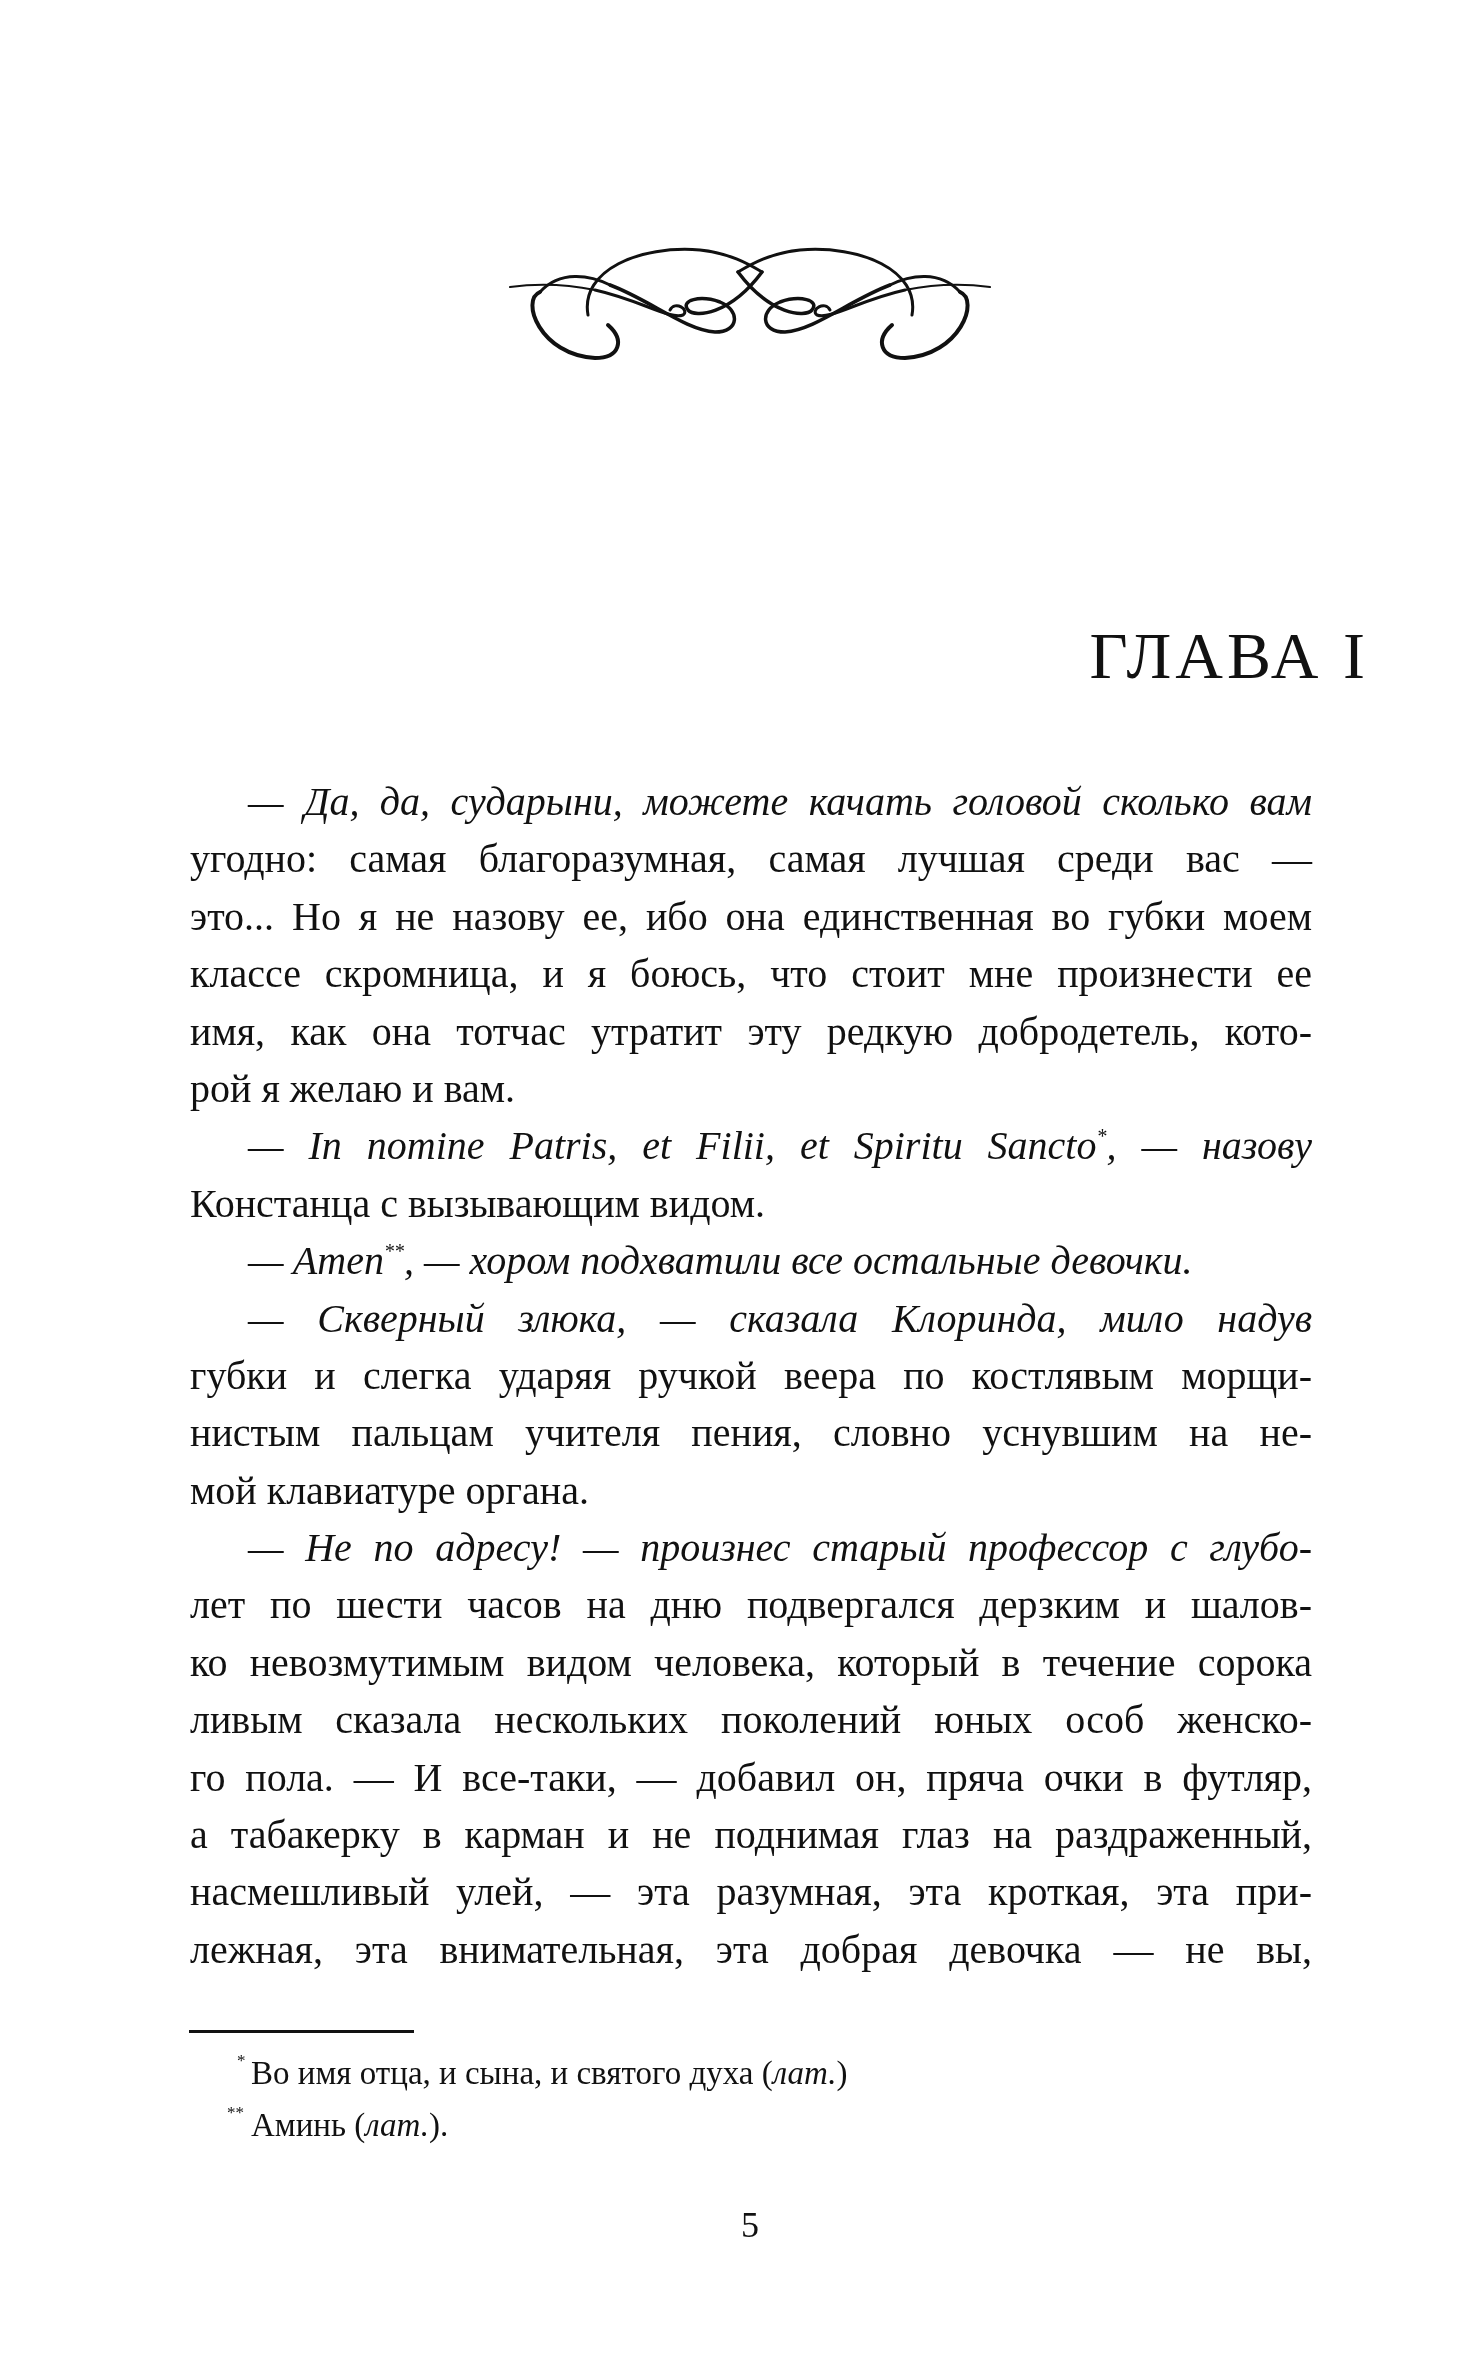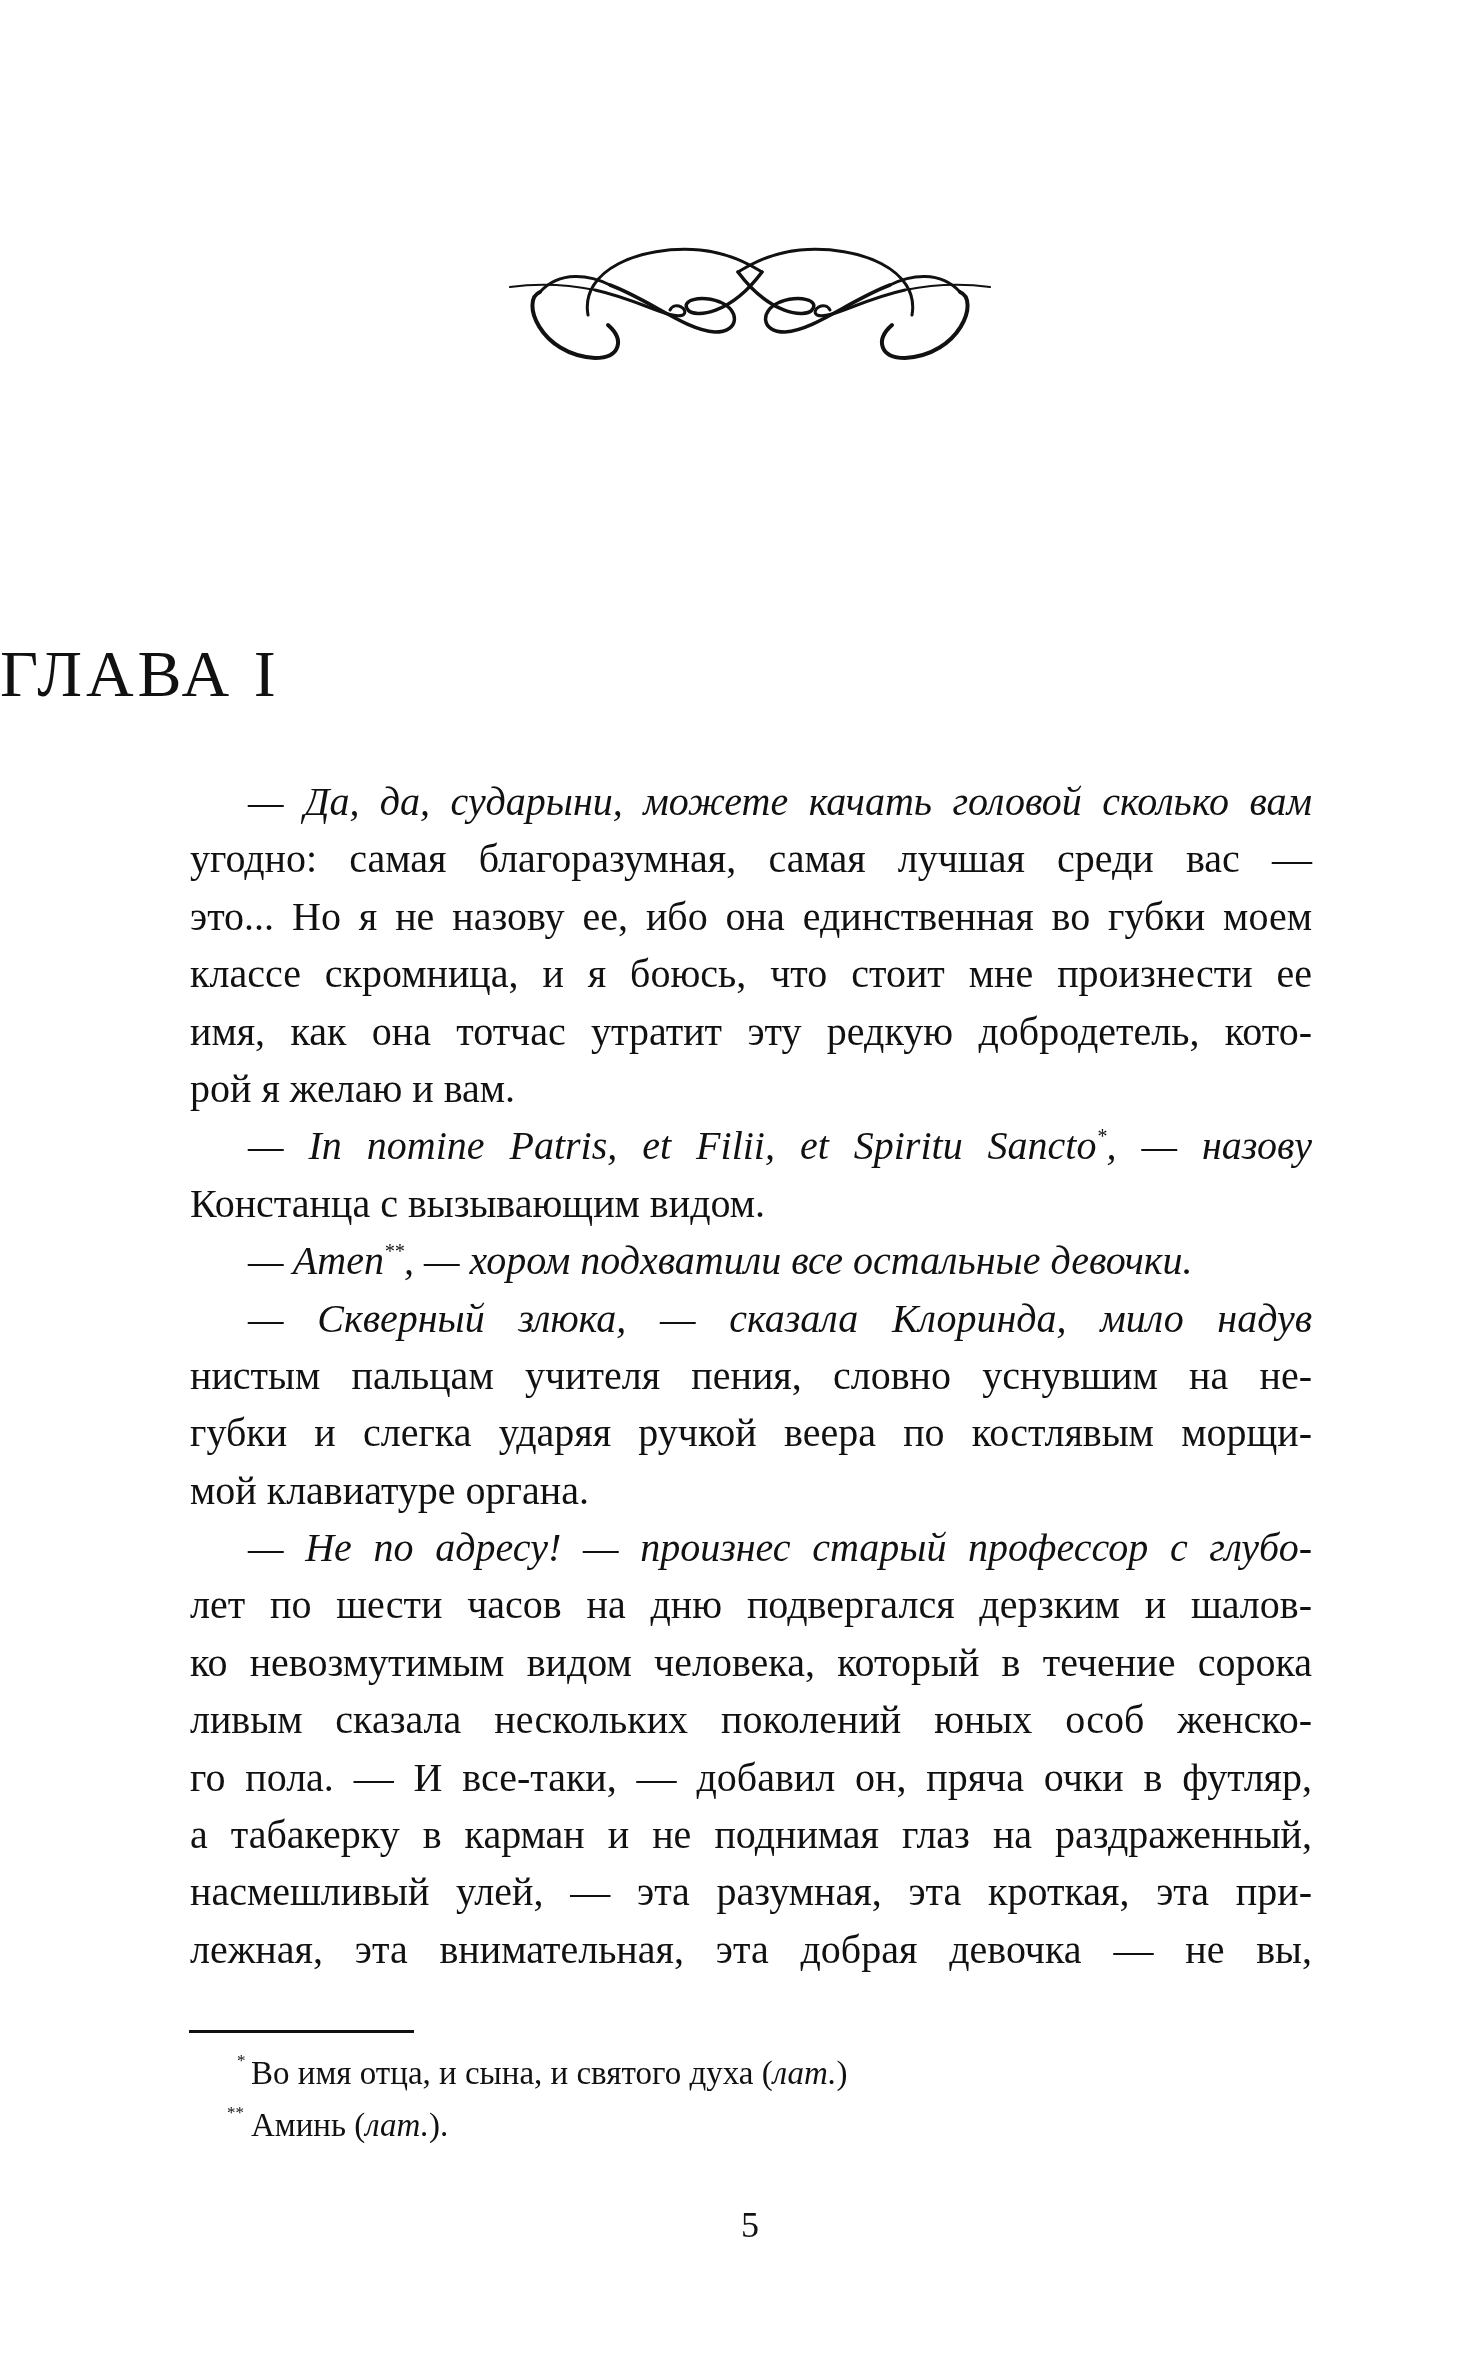--- a/index.html
+++ b/index.html
@@ -18,23 +18,23 @@
     .ornament {
       position: absolute;
       left: 500px;
       top: 240px;
       width: 500px;
       height: 130px;
     }
     .chapter-title {
       position: absolute;
       left: 0;
-      top: 634px;
+      top: 616px;
       width: 1369px;
-      text-align: left;
+      text-align: right;
       font-size: 66px;
       letter-spacing: 4px;
       line-height: 80px;
       font-weight: normal;
       margin: 0;
     }
     .body-text {
       position: absolute;
       left: 190px;
       top: 773px;
@@ -134,22 +134,22 @@
   <span class="line indent">— Да, да, сударыни, можете качать головой сколько вам</span>
   <span class="line">угодно: самая благоразумная, самая лучшая среди вас —</span>
   <span class="line">это... Но я не назову ее, ибо она единственная во губки моем</span>
   <span class="line">классе скромница, и я боюсь, что стоит мне произнести ее</span>
   <span class="line">имя, как она тотчас утратит эту редкую добродетель, кото-</span>
   <span class="line last">рой я желаю и вам.</span>
   <span class="line indent"><span>— In nomine Patris, et Filii, et Spiritu Sancto</span><sup class="fn">*</sup><span>, — назову</span></span>
   <span class="line last">Констанца с вызывающим видом.</span>
   <span class="line indent last"><span>— Amen</span><sup class="fn">**</sup><span>, — хором подхватили все остальные девочки.</span></span>
   <span class="line indent">— Скверный злюка, — сказала Клоринда, мило надув</span>
+  <span class="line">губки и слегка ударяя ручкой веера по костлявым морщи-</span>
   <span class="line">нистым пальцам учителя пения, словно уснувшим на не-</span>
-  <span class="line">губки и слегка ударяя ручкой веера по костлявым морщи-</span>
   <span class="line last">мой клавиатуре органа.</span>
   <span class="line indent">— Не по адресу! — произнес старый профессор с глубо-</span>
   <span class="line">лет по шести часов на дню подвергался дерзким и шалов-</span>
   <span class="line">ко невозмутимым видом человека, который в течение сорока</span>
   <span class="line">ливым сказала нескольких поколений юных особ женско-</span>
   <span class="line">го пола. — И все-таки, — добавил он, пряча очки в футляр,</span>
   <span class="line">а табакерку в карман и не поднимая глаз на раздраженный,</span>
   <span class="line">насмешливый улей, — эта разумная, эта кроткая, эта при-</span>
   <span class="line">лежная, эта внимательная, эта добрая девочка — не вы,</span>
 </div>

